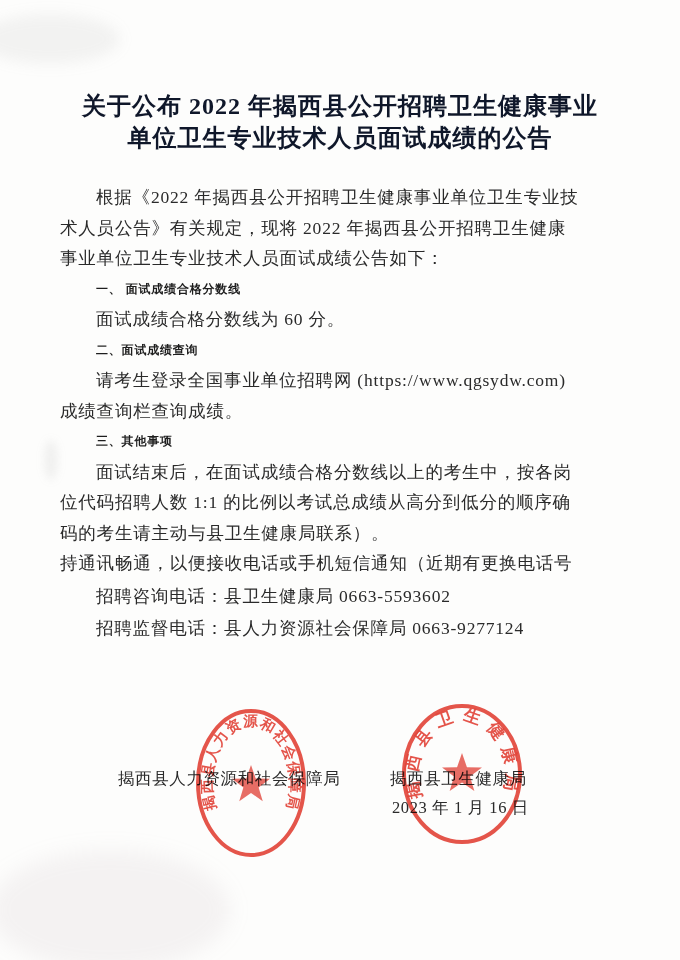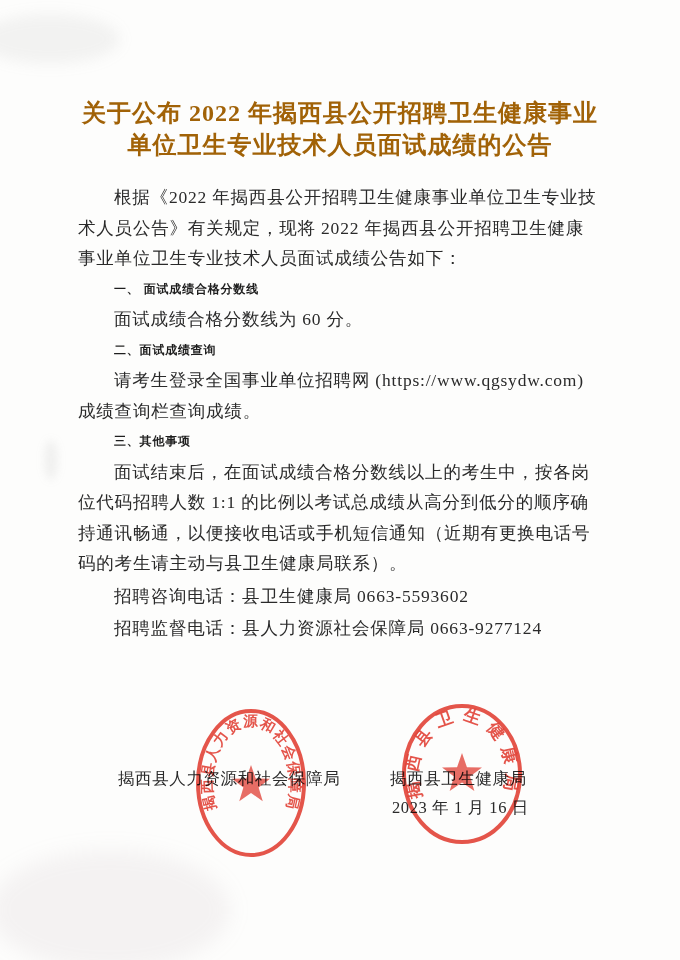--- a/index.html
+++ b/index.html
@@ -24,31 +24,31 @@
   .s1 { left: -20px; top: 14px; width: 140px; height: 50px;
         background: rgba(150,148,148,0.10); filter: blur(7px); }
   .s2 { left: 44px; top: 440px; width: 14px; height: 40px;
         background: rgba(130,128,128,0.10); filter: blur(4px); }
   .s3 { left: -10px; top: 850px; width: 240px; height: 120px;
         background: rgba(170,150,155,0.10); filter: blur(10px); }
 
   .title {
     position: absolute;
     left: 0; right: 0; top: 80px;
-    margin: 17px;
+    margin: 10px;
     text-align: center;
     font-size: 24px;
     line-height: 32px;
     font-weight: bold;
     letter-spacing: 1px;
-    color: #a16207;
+    color: #0f172a;
   }
   .content {
     position: absolute;
-    left: 78px; top: 182px;
+    left: 60px; top: 182px;
     width: 536px;
     font-size: 17.5px;
     line-height: 30.5px;
     letter-spacing: 0.8px;
     color: #2a2a2a;
   }
   .line { white-space: nowrap; }
   .line.ind { padding-left: 36px; }
   .line.heading {
     font-family: "Liberation Sans", "DejaVu Sans", sans-serif;
@@ -113,22 +113,22 @@
     <div class="line ind heading">一、 面试成绩合格分数线</div>
     <div class="line ind">面试成绩合格分数线为 60 分。</div>
 
     <div class="line ind heading">二、面试成绩查询</div>
     <div class="line ind">请考生登录全国事业单位招聘网 (https://www.qgsydw.com)</div>
     <div class="line">成绩查询栏查询成绩。</div>
 
     <div class="line ind heading">三、其他事项</div>
     <div class="line ind">面试结束后，在面试成绩合格分数线以上的考生中，按各岗</div>
     <div class="line">位代码招聘人数 1:1 的比例以考试总成绩从高分到低分的顺序确</div>
+    <div class="line">码的考生请主动与县卫生健康局联系）。</div>
     <div class="line">持通讯畅通，以便接收电话或手机短信通知（近期有更换电话号</div>
-    <div class="line">码的考生请主动与县卫生健康局联系）。</div>
 
     <div class="line ind contact">招聘咨询电话：县卫生健康局 0663-5593602</div>
     <div class="line ind contact">招聘监督电话：县人力资源社会保障局 0663-9277124</div>
   </div>
 
   <div class="sig-left">揭西县人力资源和社会保障局</div>
 
   <div class="sig-right">
     <div>揭西县卫生健康局</div>
     <div class="sig-date">2023 年 1 月 16 日</div>

